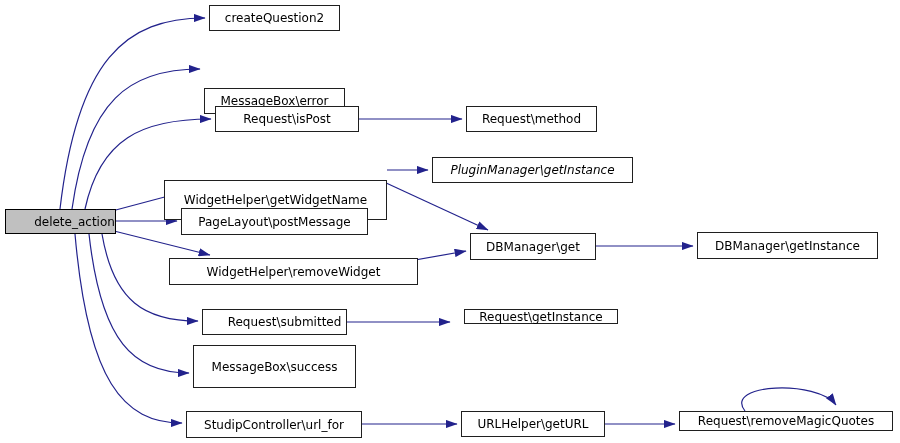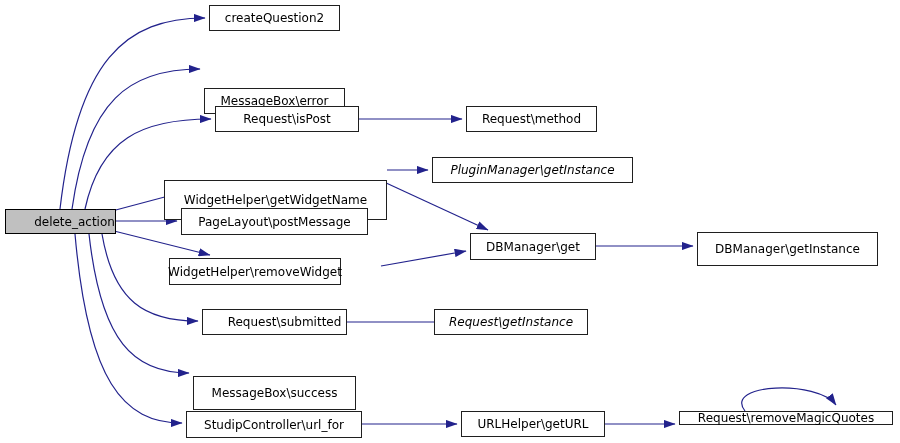--- a/index.html
+++ b/index.html
@@ -74,22 +74,22 @@
       <path d="M745,411 C723,383 818,380 836,405" fill="none" stroke="#22228c" stroke-width="1.2" marker-end="url(#arrow)"></path>
     </svg>
     <div class="node root" style="left: 5px; top: 209px; width: 111px; height: 25px;">delete_action</div>
     <div class="node" style="left: 209px; top: 5px; width: 131px; height: 26px;">createQuestion2</div>
     <div class="node" style="left: 204px; top: 56px; width: 141px; height: 26px; margin-top: 32px;">MessageBox\error</div>
     <div class="node" style="left: 215px; top: 106px; width: 144px; height: 26px;">Request\isPost</div>
     <div class="node" style="left: 466px; top: 106px; width: 131px; height: 26px;">Request\method</div>
     <div class="node" style="left: 164px; top: 156px; width: 223px; height: 40px; margin-top: 24px;">WidgetHelper\getWidgetName</div>
     <div class="node" style="left: 432px; top: 157px; width: 201px; height: 26px; font-style: italic;">PluginManager\getInstance</div>
     <div class="node" style="left: 181px; top: 208px; width: 187px; height: 27px;">PageLayout\postMessage</div>
-    <div class="node" style="left: 169px; top: 258px; width: 172px; height: 27px;">WidgetHelper\removeWidget</div>
+    <div class="node" style="left: 169px; top: 258px; width: 249px; height: 27px;">WidgetHelper\removeWidget</div>
     <div class="node" style="left: 470px; top: 233px; width: 126px; height: 27px;">DBManager\get</div>
-    <div class="node" style="left: 697px; top: 232px; width: 181px; height: 34px;">DBManager\getInstance</div>
+    <div class="node" style="left: 697px; top: 232px; width: 181px; height: 27px;">DBManager\getInstance</div>
     <div class="node" style="left: 202px; top: 309px; width: 145px; height: 26px; padding-left: 20px;">Request\submitted</div>
-    <div class="node" style="left: 434px; top: 309px; width: 154px; height: 26px; font-style: italic;">Request\getInstance</div>
-    <div class="node" style="left: 193px; top: 376px; width: 163px; height: 34px;">MessageBox\success</div>
+    <div class="node" style="left: 464px; top: 309px; width: 154px; height: 15px;">Request\getInstance</div>
+    <div class="node" style="left: 193px; top: 345px; width: 163px; height: 43px;">MessageBox\success</div>
     <div class="node" style="left: 186px; top: 411px; width: 176px; height: 27px;">StudipController\url_for</div>
     <div class="node" style="left: 461px; top: 411px; width: 144px; height: 26px;">URLHelper\getURL</div>
-    <div class="node" style="left: 679px; top: 411px; width: 214px; height: 14px;">Request\removeMagicQuotes</div>
+    <div class="node" style="left: 679px; top: 411px; width: 214px; height: 20px;">Request\removeMagicQuotes</div>
   </div>
 
 </body></html>

